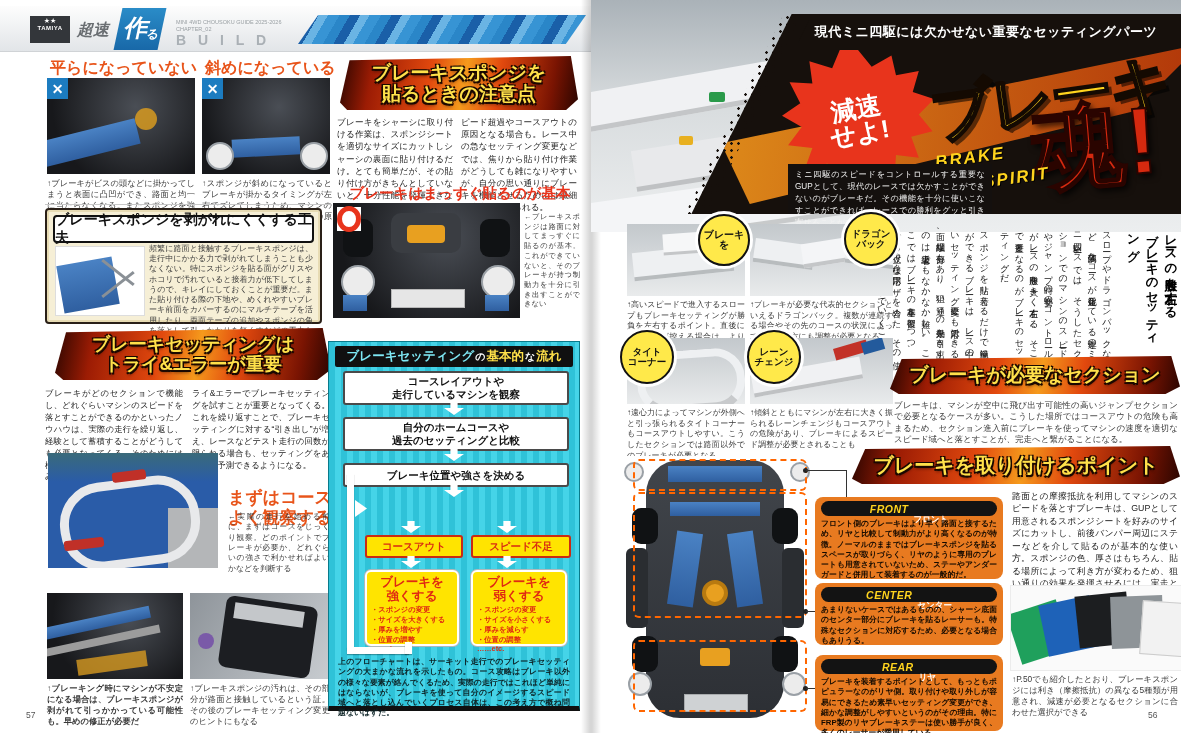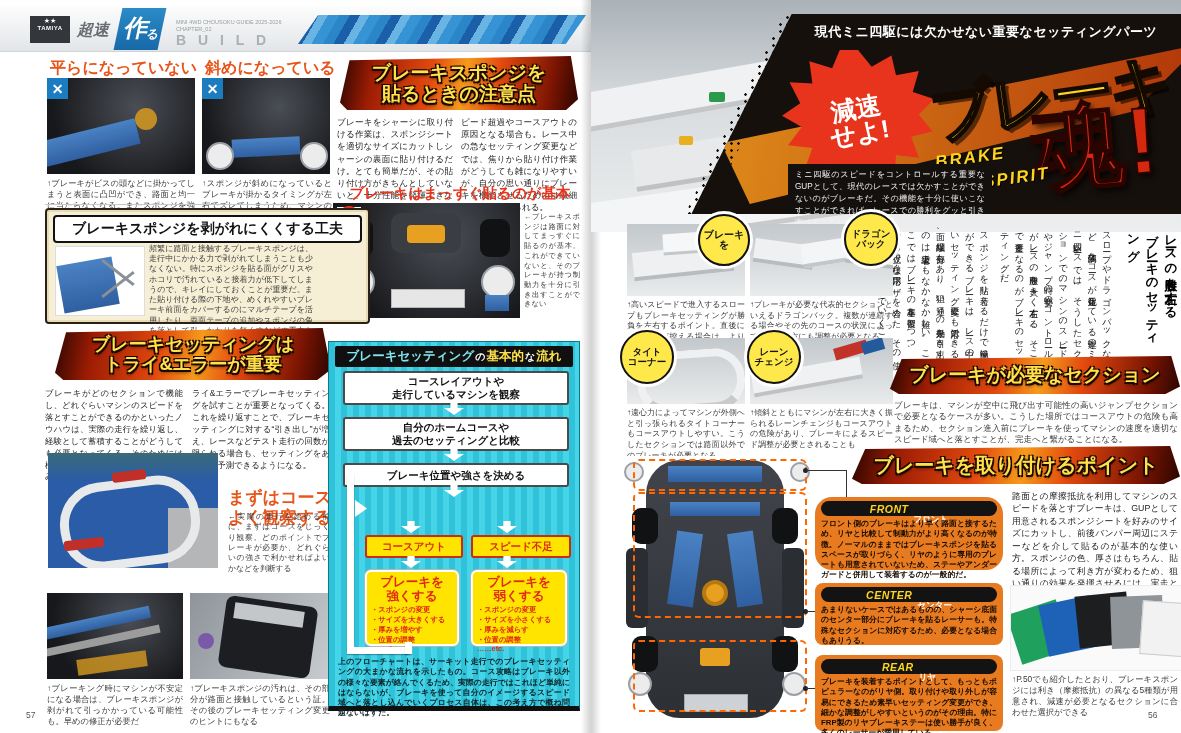--- a/index.html
+++ b/index.html
@@ -154,21 +154,21 @@
     <div class="roller" style="left:148px;top:62px;width:30px;height:30px;"></div>
     <div class="sponge" style="left:10px;top:92px;width:24px;height:16px;"></div>
     <div class="sponge" style="left:152px;top:92px;width:24px;height:16px;"></div>
     <div class="abs" style="left:58px;top:86px;width:72px;height:17px;background:#e6e6e6;border:1px solid #b8b8b8;"></div>
     <div class="okbadge">
         <i></i>
       </div>
   </div>
   <div class="cap" style="left:524px;top:212px;width:56px;font-size:7.3px;">←ブレーキスポンジは路面に対してまっすぐに貼るのが基本。これができていないと、そのブレーキが持つ制動力を十分に引き出すことができない</div>
 
-  <div class="tipbox" style="left:45px;top:208px;width:273px;height:112px;padding-left:48px;">
+  <div class="tipbox" style="left:45px;top:208px;width:273px;height:112px;">
     <div class="ttl">ブレーキスポンジを剥がれにくくする工夫</div>
     <div class="abs" style="left:8px;top:36px;width:88px;height:68px;background:#fff;border:1px solid #ddd;overflow:hidden;">
       <div class="sponge" style="left:4px;top:14px;width:56px;height:48px;transform:rotate(-10deg);"></div>
       <div class="abs" style="left:42px;top:24px;width:40px;height:3px;background:#8a9096;transform:rotate(38deg);"></div>
       <div class="abs" style="left:42px;top:36px;width:40px;height:3px;background:#8a9096;transform:rotate(-38deg);"></div>
     </div>
     <div class="cap" style="left:102px;top:34px;width:164px;font-size:8px;line-height:1.28;">頻繁に路面と接触するブレーキスポンジは、走行中にかかる力で剥がれてしまうことも少なくない。特にスポンジを貼る面がグリスやホコリで汚れていると接着力が低下してしまうので、キレイにしておくことが重要だ。また貼り付ける際の下地や、めくれやすいブレーキ前面をカバーするのにマルチテープを活用したり、両面テープの追加やスポンジの角を落として引っかかりを無くすなどの工夫も効果的だ。</div>
   </div>
 
   <div class="flame" style="left:55px;top:328px;width:276px;height:52px;font-size:18px;">
@@ -191,21 +191,21 @@
   <div class="photo" style="left:47px;top:593px;width:136px;height:86px;">
     <div class="sponge" style="left:-6px;top:24px;width:110px;height:12px;transform:rotate(-12deg);"></div>
     <div class="abs" style="left:-6px;top:44px;width:120px;height:8px;background:#9c9c9c;transform:rotate(-12deg);"></div>
     <div class="abs" style="left:30px;top:62px;width:70px;height:16px;background:#d79a20;transform:rotate(-8deg);opacity:.8;"></div>
   </div>
   <div class="photo" style="left:190px;top:593px;width:140px;height:86px;background:linear-gradient(120deg,#8e949a,#c8ccd0);">
     <div class="abs" style="left:32px;top:8px;width:92px;height:72px;background:#1c1e22;border-radius:8px;transform:rotate(8deg);"></div>
     <div class="abs" style="left:44px;top:14px;width:70px;height:16px;background:#c4c7ca;transform:rotate(8deg);"></div>
     <div class="abs" style="left:8px;top:40px;width:16px;height:16px;border-radius:50%;background:#7a5aa8;"></div>
   </div>
-  <div class="cap" style="left:47px;top:683px;width:136px;">↑ブレーキング時にマシンが不安定になる場合は、ブレーキスポンジが剥がれて引っかかっている可能性も。早めの修正が必要だ</div>
+  <div class="cap" style="left:47px;top:683px;width:136px;font-weight:bold;">↑ブレーキング時にマシンが不安定になる場合は、ブレーキスポンジが剥がれて引っかかっている可能性も。早めの修正が必要だ</div>
   <div class="cap" style="left:190px;top:683px;width:140px;">↑ブレーキスポンジの汚れは、その部分が路面と接触しているという証。その後のブレーキセッティング変更のヒントにもなる</div>
   <div class="pagenum" style="left:26px;top:710px;text-align:center;">57</div>
 
   <div class="fc" style="left:328px;top:341px;width:250px;height:364px;">
     <div class="fc-title" style="left:6px;top:4px;width:238px;height:21px;">
       <span class="c1">ブレーキセッティング</span>
         <span class="c2">の</span>
         <span class="c3">基本的</span>
         <span class="c2">な</span>
         <span class="c3">流れ</span>
@@ -343,21 +343,21 @@
   <div class="dash" style="left:633px;top:459px;width:170px;height:28px;"></div>
   <div class="dash" style="left:633px;top:492px;width:170px;height:122px;"></div>
   <div class="dash" style="left:633px;top:640px;width:170px;height:68px;"></div>
   <div class="dot" style="left:803px;top:468px;"></div>
   <div class="conn" style="left:806px;top:470px;width:40px;height:26px;border-top:1.5px solid #333;border-right:1.5px solid #333;"></div>
   <div class="dot" style="left:803px;top:609px;"></div>
   <div class="conn" style="left:806px;top:611px;width:10px;height:0;border-top:1.5px solid #333;"></div>
   <div class="dot" style="left:803px;top:686px;"></div>
   <div class="conn" style="left:806px;top:688px;width:10px;height:0;border-top:1.5px solid #333;"></div>
 
-  <div class="obox" style="left:815px;top:497px;width:188px;height:73px;border-radius:17px;">
+  <div class="obox" style="left:815px;top:497px;width:188px;height:82px;">
     <div class="hd">
       <span class="en2">FRONT</span>
       <span class="jp2">フロント</span>
     </div>
     <div class="bd">フロント側のブレーキはより早く路面と接するため、リヤと比較して制動力がより高くなるのが特徴。ノーマルのままではブレーキスポンジを貼るスペースが取りづらく、リヤのように専用のプレートも用意されていないため、ステーやアンダーガードと併用して装着するのが一般的だ。</div>
   </div>
   <div class="obox" style="left:815px;top:583px;width:188px;height:62px;">
     <div class="hd">
       <span class="en2">CENTER</span>
       <span class="jp2">センター</span>

